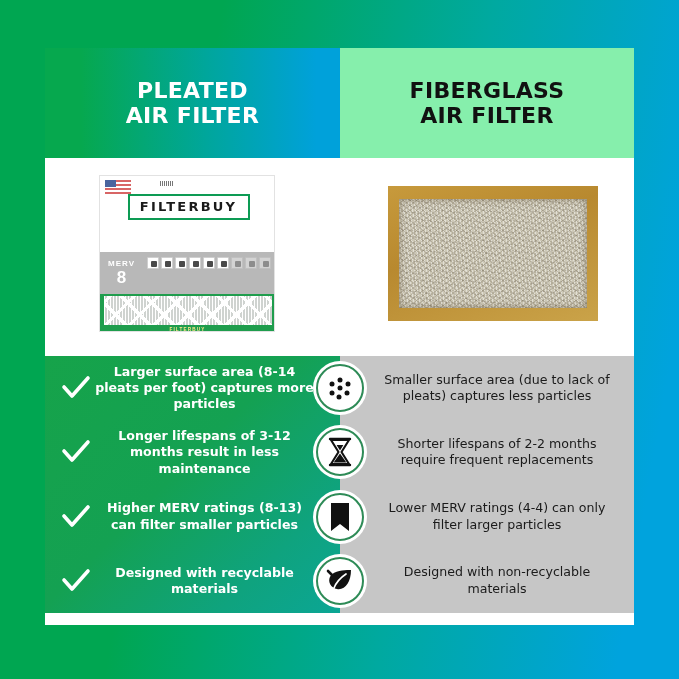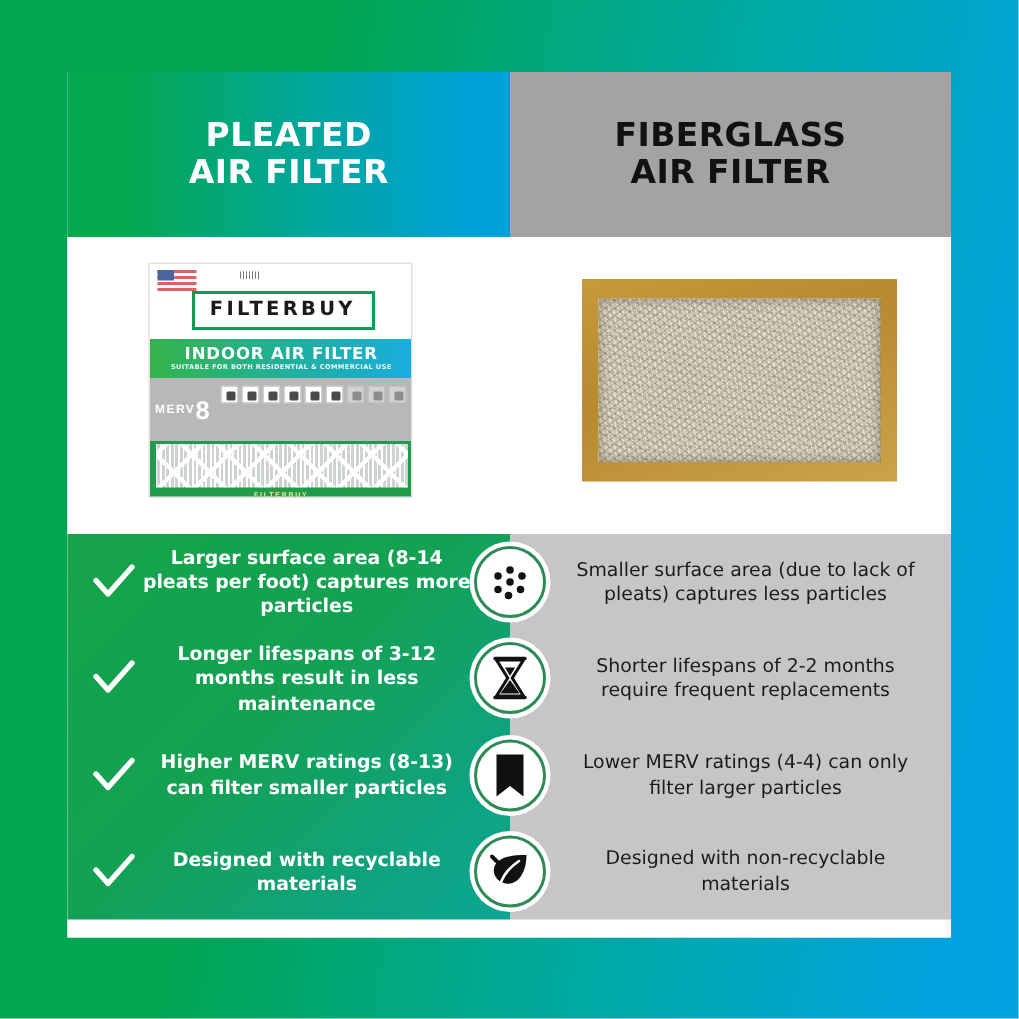--- a/index.html
+++ b/index.html
@@ -39,21 +39,21 @@
     width: 295px;
     height: 110px;
     background: linear-gradient(90deg, #06a84e 0%, #06a84e 12%, #00a69c 55%, #00a1da 92%, #00a1da 100%);
     display: flex;
     align-items: center;
     justify-content: center;
   }
   #header-fiberglass {
     width: 294px;
     height: 110px;
-    background: #a3a3a3;
+    background: #86efac;
     display: flex;
     align-items: center;
     justify-content: center;
   }
   .banner-title {
     text-align: center;
     font-weight: 900;
     font-size: 22px;
     line-height: 1.14;
     letter-spacing: 0.3px;
@@ -141,21 +141,21 @@
     font-family:"DejaVu Sans", sans-serif;
   }
   #pf-graybar {
     position:absolute; left:0; top:76px;
     width:176px; height:42px;
     background:#b8b8b8;
     display:flex;
   }
   #pf-merv {
     width:44px; height:42px;
-    display:flex; flex-direction:row; align-items:center; justify-content:center;
+    display:flex; flex-direction:column; align-items:center; justify-content:center;
     color:#fff;
   }
   #pf-merv-label { font-size:8px; font-weight:800; letter-spacing:1px;}
   #pf-merv-value { font-size:17px; font-weight:800; line-height:1; margin-top:1px;}
   #pf-gradecol {
     flex:1; display:flex; flex-direction:column;
   }
   #pf-grade {
     height:20px; background:#a9a9a9;
     display:flex; align-items:center; justify-content:center;
@@ -324,24 +324,20 @@
 
   <div id="product-row">
 
     <div class="product-cell">
       <div id="pleated-filter-image">
         <div id="pf-flag"></div>
         <div id="pf-codebar"></div>
         <div id="pf-brandbox">
           <span id="pf-brand">FILTERBUY</span>
         </div>
-        <div id="pf-bluebar">
-          <div id="pf-bluebar-title">INDOOR AIR FILTER</div>
-          <div id="pf-bluebar-sub">SUITABLE FOR BOTH RESIDENTIAL &amp; COMMERCIAL USE</div>
-        </div>
         <div id="pf-graybar">
           <div id="pf-merv">
             <div id="pf-merv-label">MERV</div>
             <div id="pf-merv-value">8</div>
           </div>
           <div id="pf-gradecol">
             <div id="pf-icons">
               <span class="pf-ic"></span>
               <span class="pf-ic"></span>
               <span class="pf-ic"></span>

